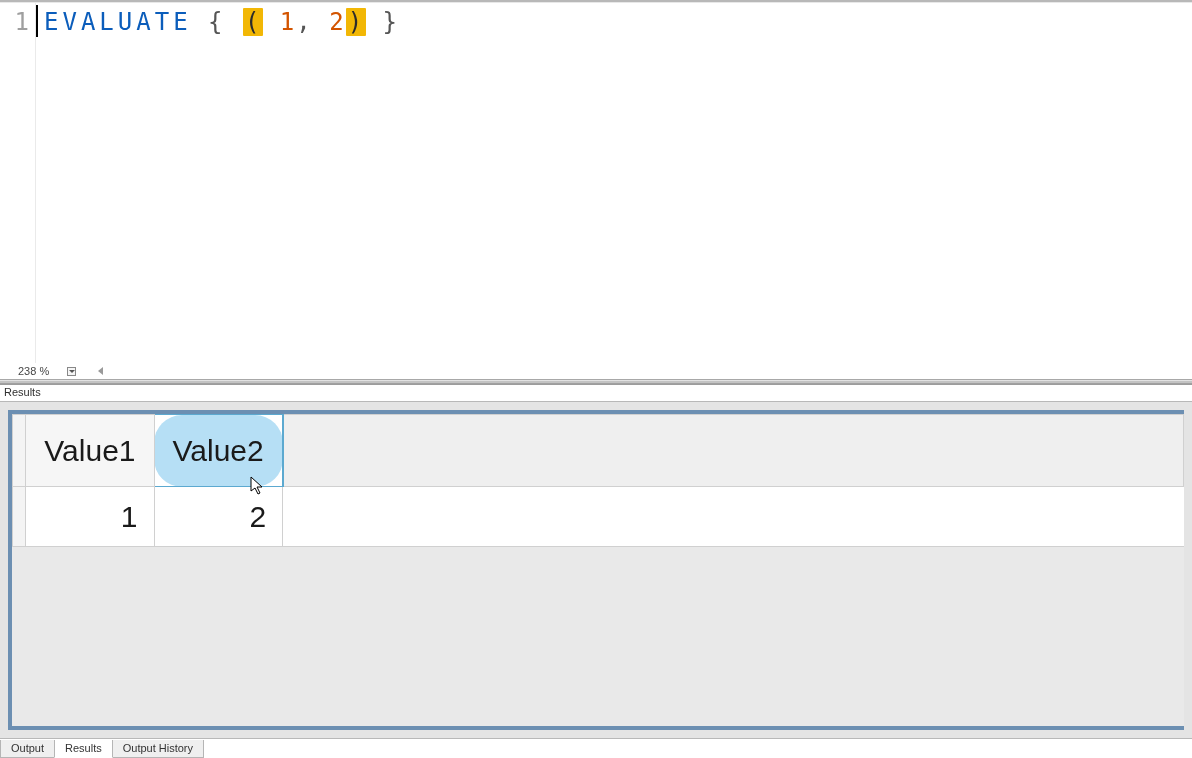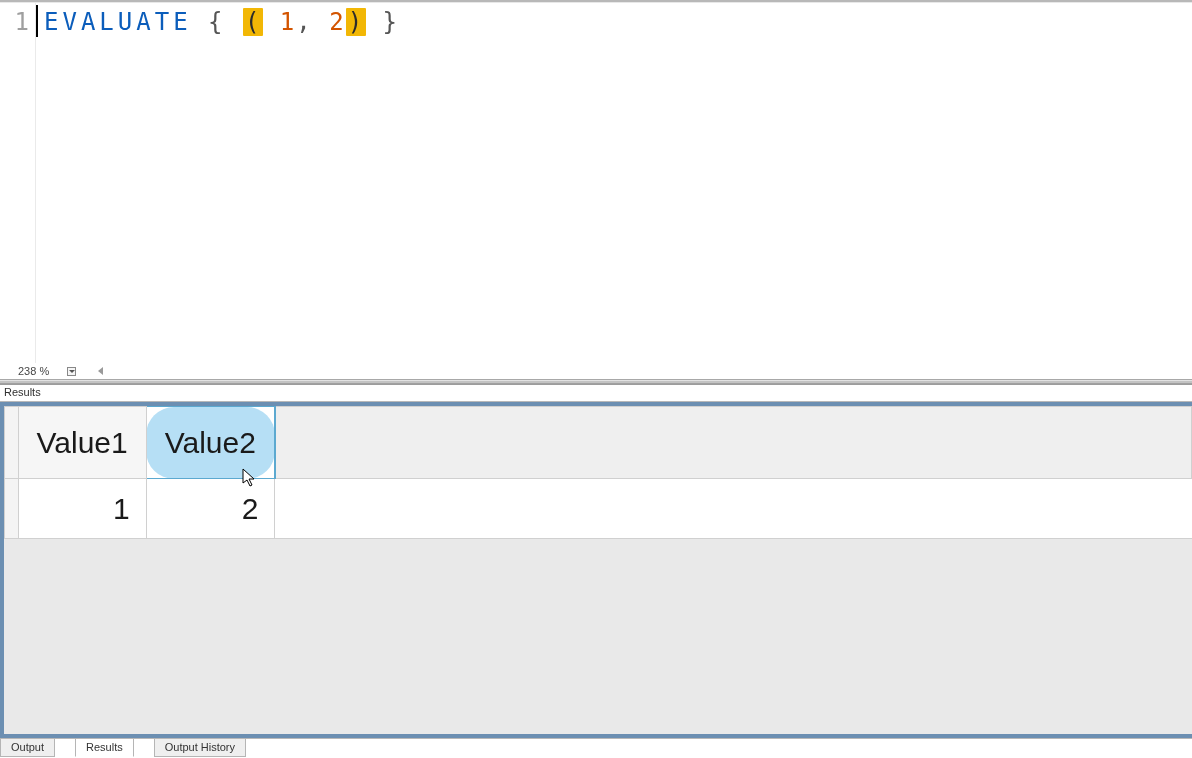--- a/index.html
+++ b/index.html
@@ -126,21 +126,21 @@
   .results-pane {
     flex: 1 1 auto;
     background: #e4e4e4;
     border-top: 1px solid #b8b8b8;
     padding: 0;
     display: flex;
     flex-direction: column;
   }
   .grid-outer {
     flex: 1 1 auto;
-    margin: 0;
+    margin: 8px;
     border-top: 4px solid #6c8fb2;
     border-bottom: 4px solid #6c8fb2;
     border-left: 4px solid #6c8fb2;
     border-right: 0;
     background: #e9e9e9;
     overflow: hidden;
     position: relative;
   }
   .grid-table {
     border-collapse: collapse;
@@ -185,25 +185,24 @@
   .cursor-icon {
     position: absolute;
     pointer-events: none;
   }
   .cursor-icon svg { width: 16px; height: 20px; display: block; }
 
   
   .tab-bar {
     flex: 0 0 20px;
     display: flex;
-    align-items: flex-start;
+    align-items: center;
     background: #fff;
     border-top: 1px solid #b8b8b8;
     font-size: 11px;
-    gap: 21px;
   }
   .tab {
     padding: 2px 10px 3px 10px;
     border: 1px solid #b5b5b5;
     border-top: none;
     background: #efefef;
     color: #333;
     margin-right: -1px;
     cursor: pointer;
   }

